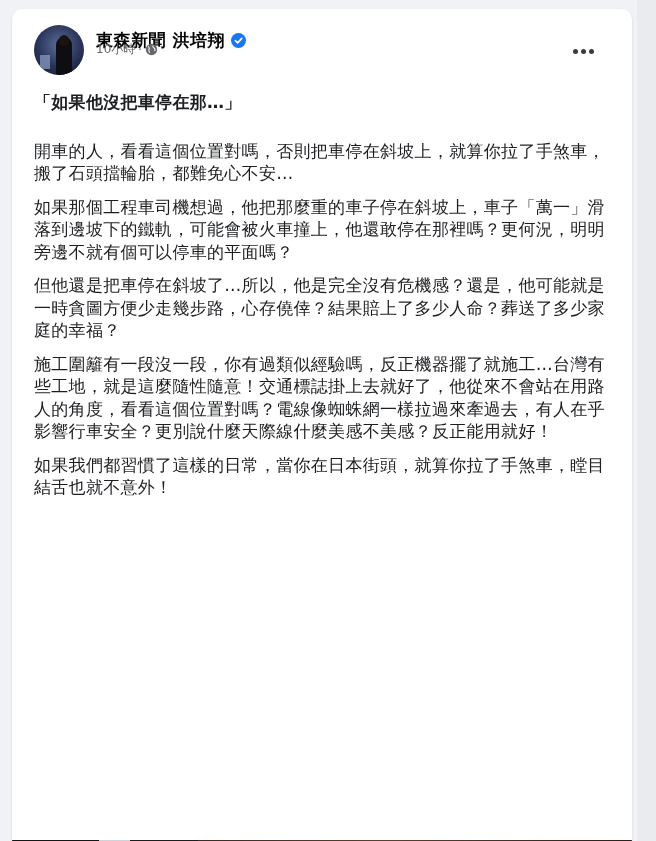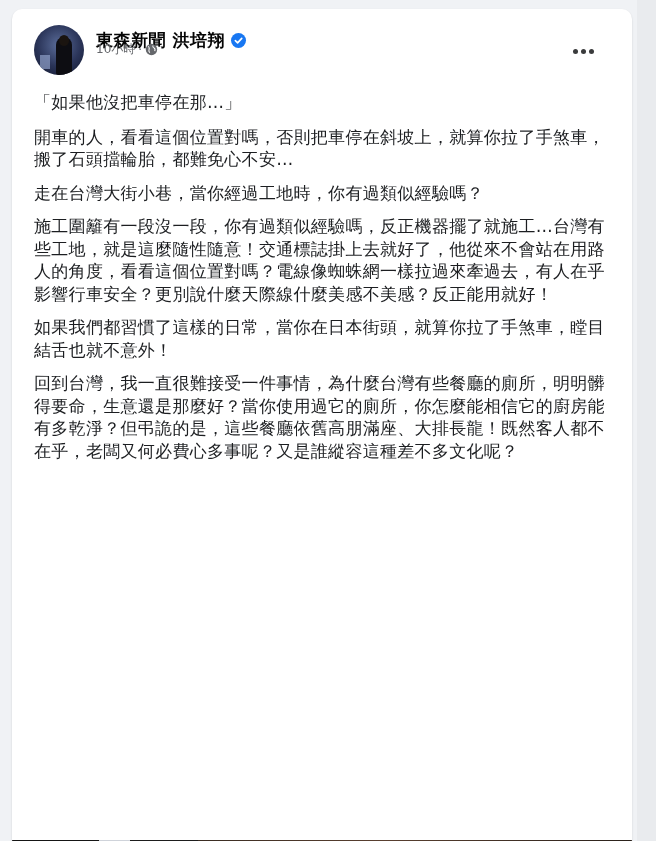--- a/index.html
+++ b/index.html
@@ -50,21 +50,21 @@
     .globe-icon { display: inline-flex; width: 13px; height: 13px; }
     .more-button {
       position: absolute; right: 20px; top: 24px; display: flex; gap: 3px; cursor: pointer;
     }
     .more-button span { width: 5px; height: 5px; border-radius: 50%; background: #3a3b3c; display: block; }
     .post-body {
       position: absolute; left: 22px; top: 82px; width: 588px;
       font-size: 17px; line-height: 22.5px; color: #1c1e21;
     }
     .post-body p { margin: 0 0 11px 0; letter-spacing: 0.3px; }
-    .post-body p.title { margin-bottom: 12px; }
+    .post-body p.title { margin-bottom: 26px; font-weight: bold; }
     .media-strip {
       position: absolute; left: 0; top: 831px; width: 620px; height: 12px;
       background: linear-gradient(90deg, #151515 0%, #151515 14%, #cfd3da 14%, #cfd3da 19%, #1d1d1d 19%, #1d1d1d 30%, #3a2c22 30%, #5a4030 60%, #2a211b 100%);
     }
   </style>
 </head>
 <body>
 
 <div class="right-strip"></div>
 
@@ -96,20 +96,20 @@
     <div class="more-button">
       <span></span>
       <span></span>
       <span></span>
     </div>
   </div>
 
   <div class="post-body">
     <p class="title">「如果他沒把車停在那…」</p>
     <p>開車的人，看看這個位置對嗎，否則把車停在斜坡上，就算你拉了手煞車，搬了石頭擋輪胎，都難免心不安…</p>
-    <p>走在台灣大街小巷，當你經過工地時，你有過類似經驗嗎？</p>
+    <p>如果那個工程車司機想過，他把那麼重的車子停在斜坡上，車子「萬一」滑落到邊坡下的鐵軌，可能會被火車撞上，他還敢停在那裡嗎？更何況，明明旁邊不就有個可以停車的平面嗎？</p>
+    <p>但他還是把車停在斜坡了…所以，他是完全沒有危機感？還是，他可能就是一時貪圖方便少走幾步路，心存僥倖？結果賠上了多少人命？葬送了多少家庭的幸福？</p>
     <p>施工圍籬有一段沒一段，你有過類似經驗嗎，反正機器擺了就施工…台灣有些工地，就是這麼隨性隨意！交通標誌掛上去就好了，他從來不會站在用路人的角度，看看這個位置對嗎？電線像蜘蛛網一樣拉過來牽過去，有人在乎影響行車安全？更別說什麼天際線什麼美感不美感？反正能用就好！</p>
     <p>如果我們都習慣了這樣的日常，當你在日本街頭，就算你拉了手煞車，瞠目結舌也就不意外！</p>
-    <p>回到台灣，我一直很難接受一件事情，為什麼台灣有些餐廳的廁所，明明髒得要命，生意還是那麼好？當你使用過它的廁所，你怎麼能相信它的廚房能有多乾淨？但弔詭的是，這些餐廳依舊高朋滿座、大排長龍！既然客人都不在乎，老闆又何必費心多事呢？又是誰縱容這種差不多文化呢？</p>
   </div>
 
   <div class="media-strip"></div>
 </div>
 
 </body></html>

